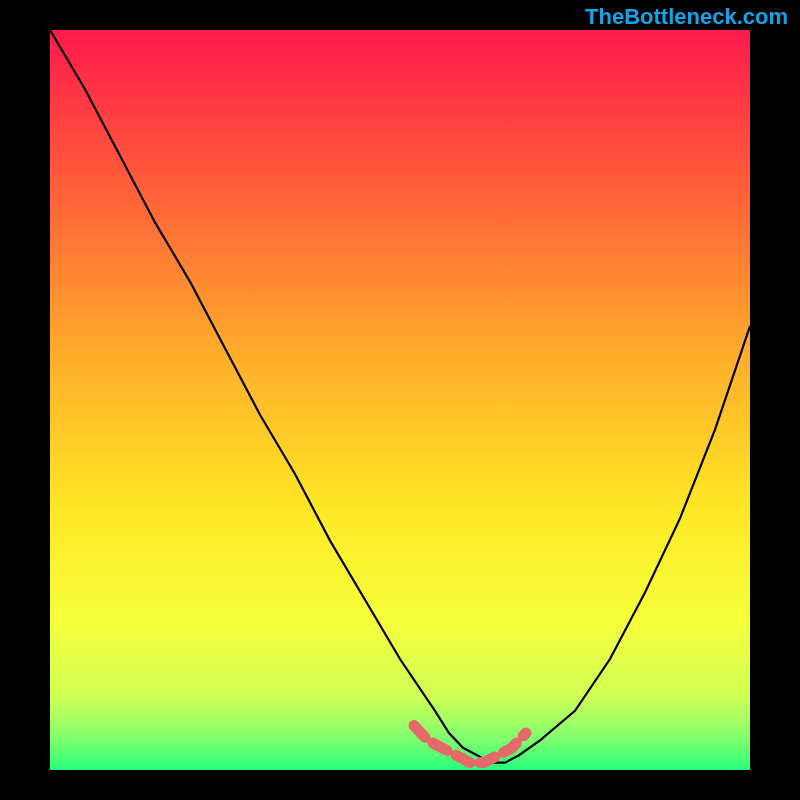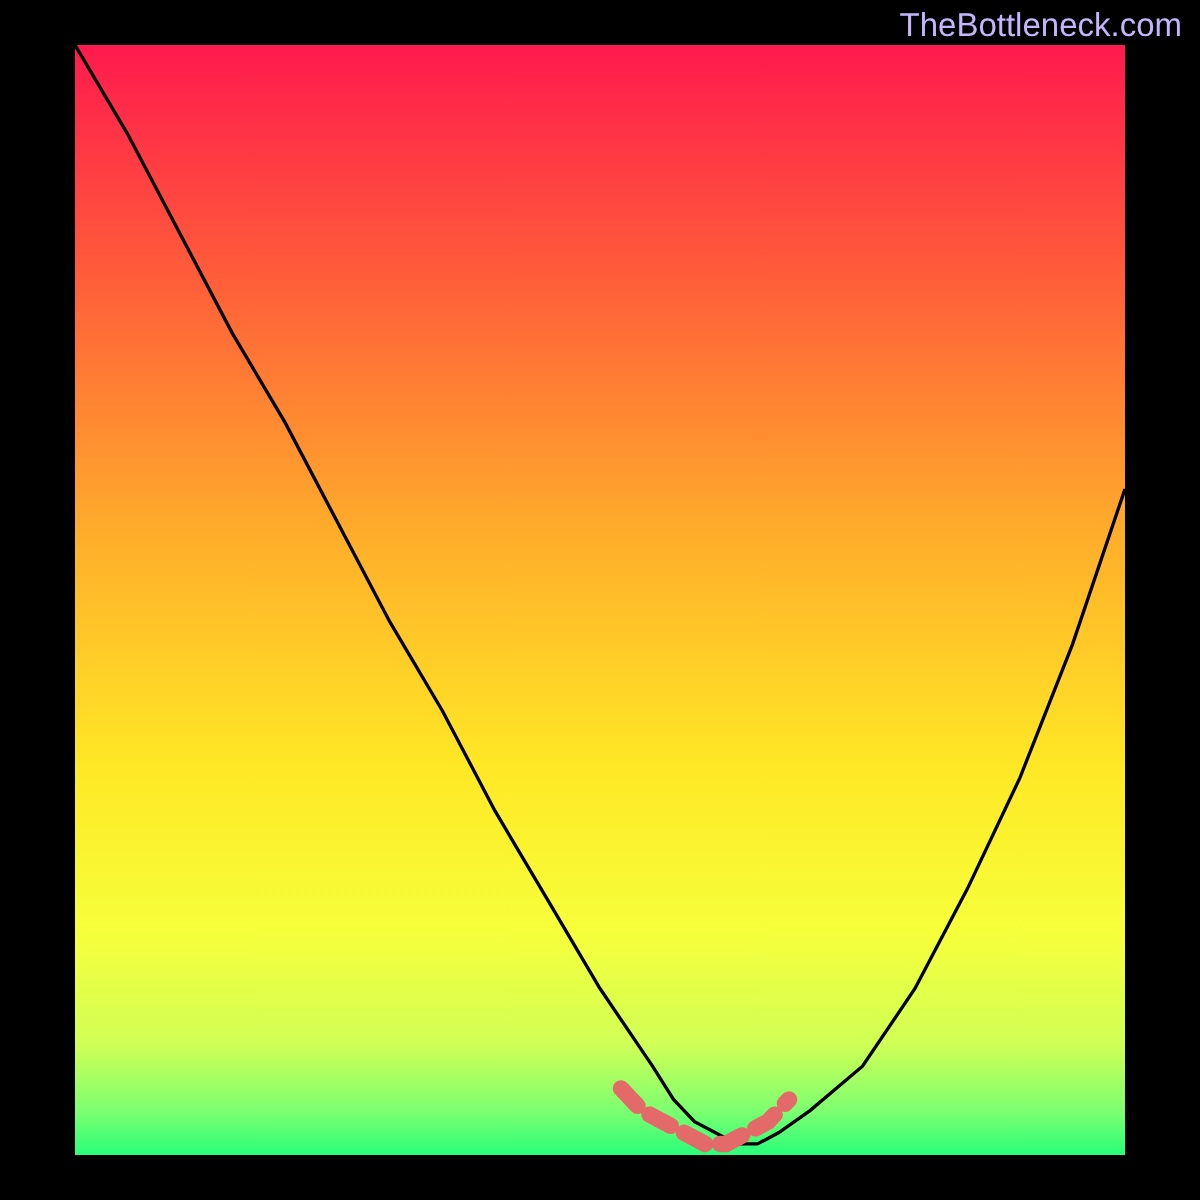--- a/index.html
+++ b/index.html
@@ -9,23 +9,23 @@
     height: 800px;
     background: #000;
     position: relative;
     font-family: Arial, Helvetica, sans-serif;
     overflow: hidden;
   }
   .attribution {
     position: absolute;
     top: 4px;
     right: 12px;
-    color: #c4b5fd;
+    color: #0ea5e9;
     font-size: 22px;
-    font-weight: 400;
+    font-weight: 700;
     z-index: 10;
   }
   .plot-frame {
     position: absolute;
     left: 50px;
     top: 30px;
     width: 700px;
     height: 740px;
     background: #000;
     overflow: hidden;

